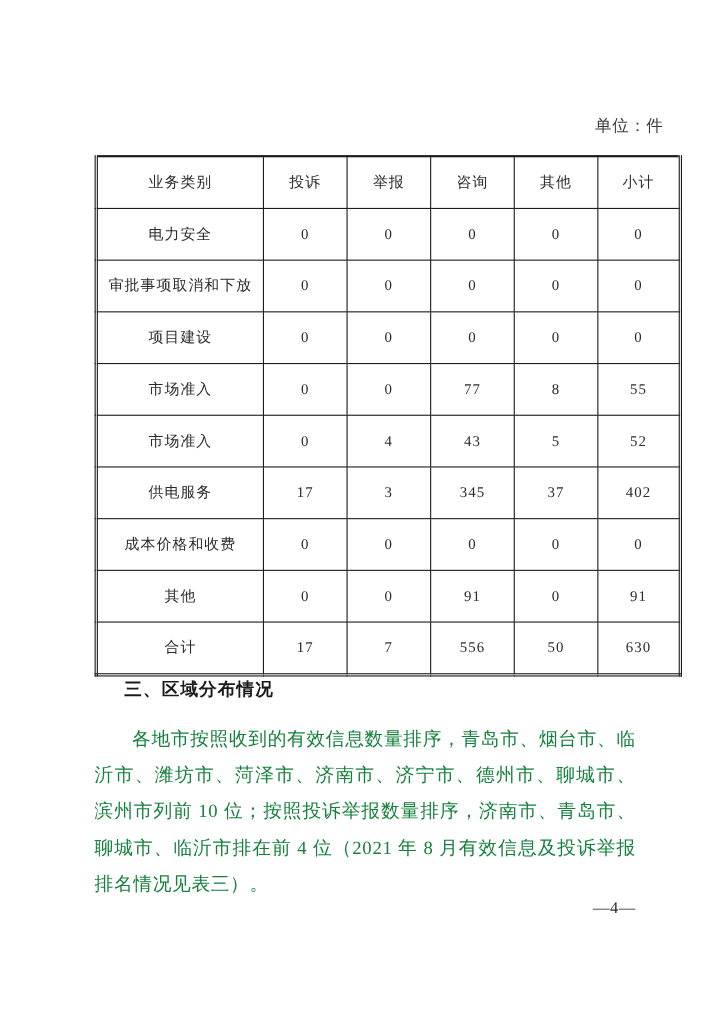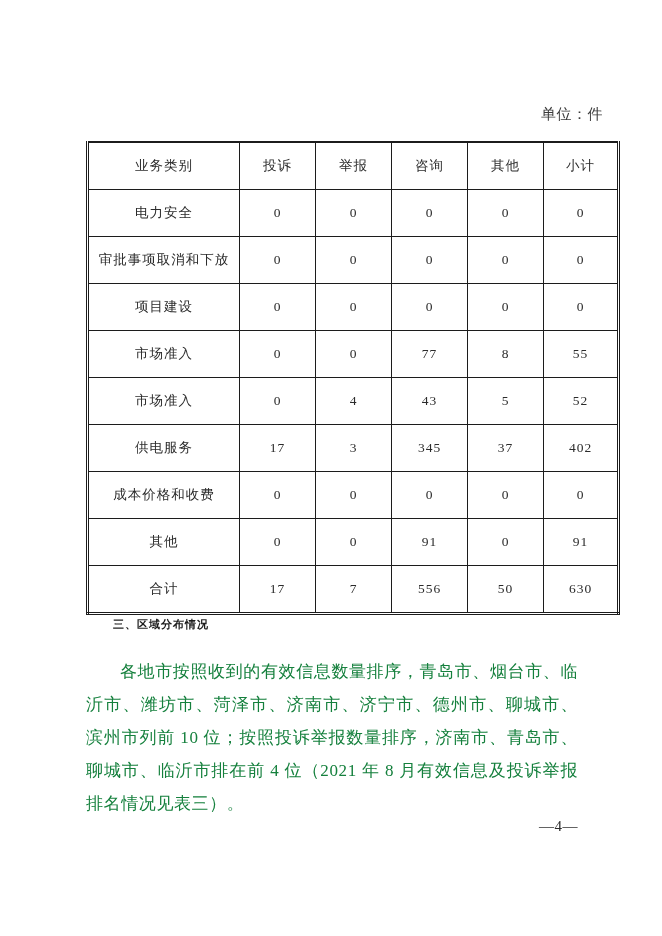--- a/index.html
+++ b/index.html
@@ -73,21 +73,21 @@
 
   .num { letter-spacing: 0.5px; font-size: 13.5px; }
 
   
   .section-heading {
     position: absolute;
     left: 113px;
     top: 617px;
     font-family: "Liberation Sans", "DejaVu Sans", sans-serif;
     font-weight: bold;
-    font-size: 11px;
+    font-size: 16px;
     color: #1a1a1a;
     letter-spacing: 1px;
   }
 
   
   .body-para {
     position: absolute;
     left: 86px;
     top: 655px;
     width: 492px;

